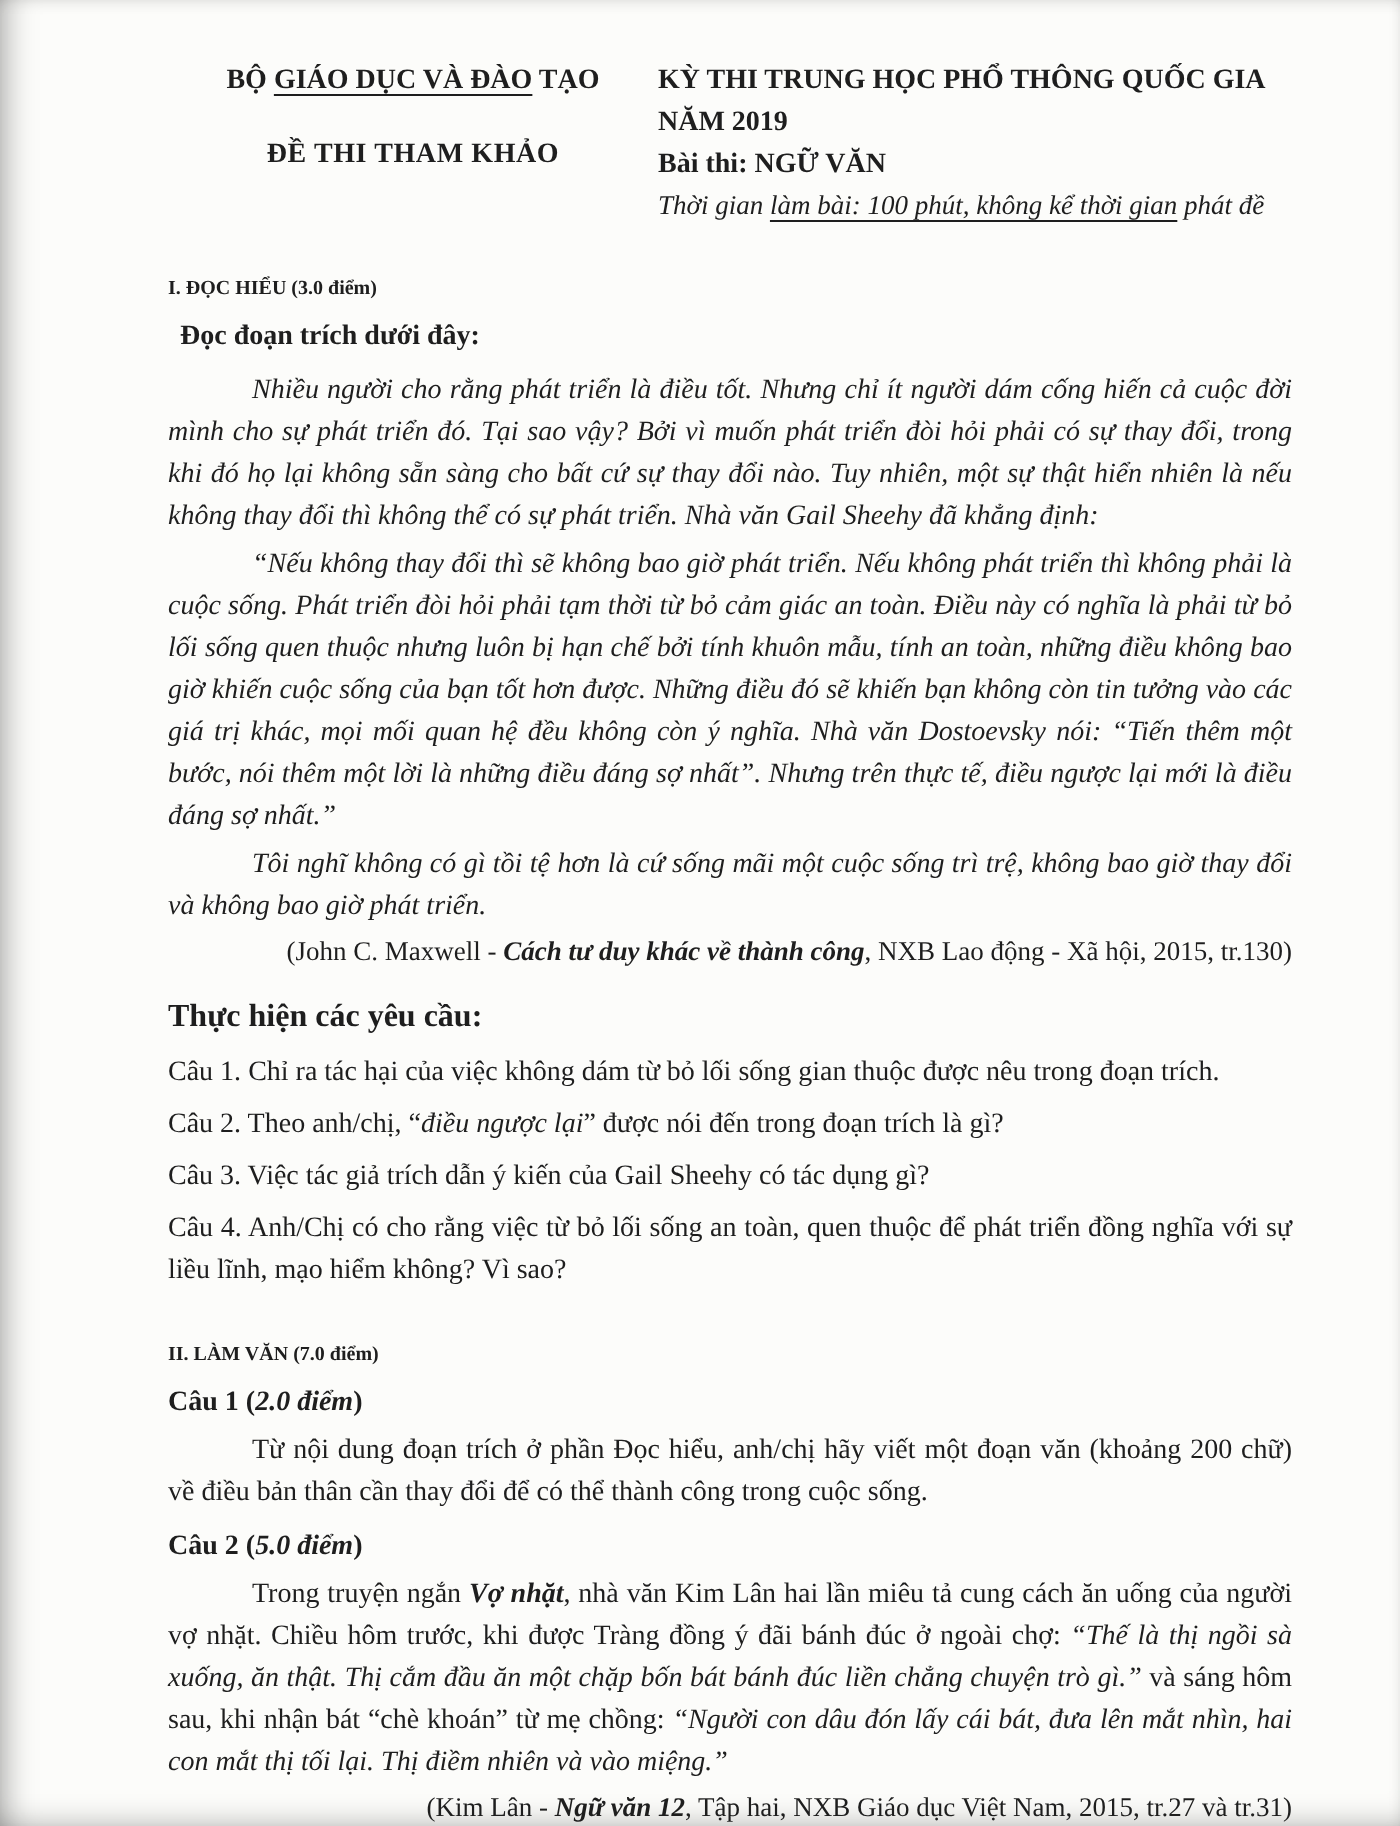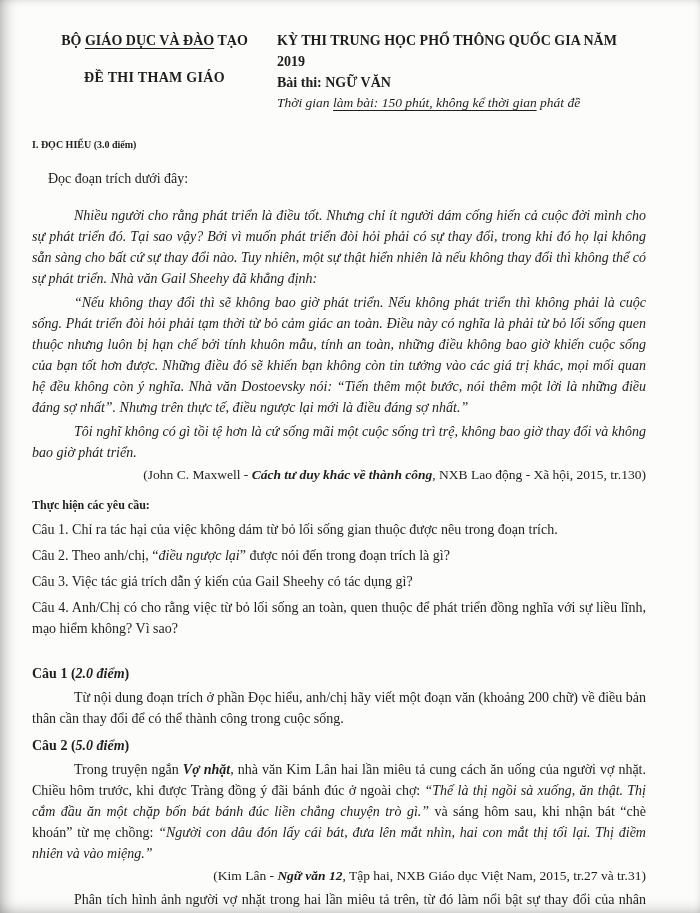--- a/index.html
+++ b/index.html
@@ -8,92 +8,93 @@
     background: #e9e9e7;
     font-family: "Liberation Serif", "DejaVu Serif", serif;
     color: #1e1e1e;
     overflow: hidden;
   }
   .page {
     position: relative;
     width: 700px; height: 913px;
     box-sizing: border-box;
     background: #fcfcfa;
-    padding: 30px 54px 8px 32px;
+    padding: 30px 54px 8px 84px;
     box-shadow: inset 14px 0 16px -12px rgba(0,0,0,.35),
                 inset -4px 0 8px -6px rgba(0,0,0,.15),
                 inset 0 -12px 14px -10px rgba(0,0,0,.22),
                 inset 0 6px 8px -6px rgba(0,0,0,.12);
     font-size: 14px;
     line-height: 1.5;
   }
   .header { display: flex; }
   .header-left { width: 245px; text-align: center; }
   .header-right { flex: 1; }
   .bold { font-weight: bold; }
   .italic { font-style: italic; }
   .bolditalic { font-weight: bold; font-style: italic; }
   .ul { text-decoration: underline; text-underline-offset: 3px; }
   .h-line { margin: 0; }
   .header-left .line2 { margin-top: 16px; letter-spacing: .3px; }
   .header-right .line3 { font-size: 13.5px; }
 
   .section { margin-top: 24px; }
   .sec-heading { font-weight: bold; margin: 0 0 1px 0; font-size: 10px; }
-  .sub-heading { font-weight: normal; margin: 16px; }
+  .sub-heading { font-weight: bold; margin: 6px; }
   .para {
     margin: 3px 0 0 0;
     text-align: justify;
     text-indent: 42px;
   }
   .excerpt { font-style: italic; }
   .cite {
     margin: 2px 0 0 0;
     text-align: right;
     text-indent: 0;
     font-size: 13.5px;
   }
   .q { text-indent: 0; margin-top: 5px; }
   .q b { font-weight: normal; }
-  .req-heading { font-weight: bold; margin: 10px 0 0 0; font-size: 12px; }
+  .req-heading { font-weight: bold; margin: 10px 0 0 0; font-size: 16px; }
   .cau-label { font-weight: bold; margin: 6px 0 0 0; }
 </style>
 </head>
 <body>
 
 <div class="page">
 
   <header class="header">
     <div class="header-left">
       <p class="h-line bold"><span>BỘ </span><span class="ul">GIÁO DỤC VÀ ĐÀO</span><span> TẠO</span></p>
-      <p class="h-line bold line2">ĐỀ THI THAM GIÁO</p>
+      <p class="h-line bold line2">ĐỀ THI THAM KHẢO</p>
     </div>
     <div class="header-right">
       <p class="h-line bold">KỲ THI TRUNG HỌC PHỔ THÔNG QUỐC GIA NĂM 2019</p>
       <p class="h-line bold">Bài thi: NGỮ VĂN</p>
-      <p class="h-line italic line3"><span>Thời gian </span><span class="ul">làm bài: 150 phút, không kể thời gian</span><span> phát đề</span></p>
+      <p class="h-line italic line3"><span>Thời gian </span><span class="ul">làm bài: 100 phút, không kể thời gian</span><span> phát đề</span></p>
     </div>
   </header>
 
   <section class="section">
     <p class="sec-heading">I. ĐỌC HIỂU (3.0 điểm)</p>
     <p class="sub-heading">Đọc đoạn trích dưới đây:</p>
     <p class="para excerpt">Nhiều người cho rằng phát triển là điều tốt. Nhưng chỉ ít người dám cống hiến cả cuộc đời mình cho sự phát triển đó. Tại sao vậy? Bởi vì muốn phát triển đòi hỏi phải có sự thay đổi, trong khi đó họ lại không sẵn sàng cho bất cứ sự thay đổi nào. Tuy nhiên, một sự thật hiển nhiên là nếu không thay đổi thì không thể có sự phát triển. Nhà văn Gail Sheehy đã khẳng định:</p>
     <p class="para excerpt">“Nếu không thay đổi thì sẽ không bao giờ phát triển. Nếu không phát triển thì không phải là cuộc sống. Phát triển đòi hỏi phải tạm thời từ bỏ cảm giác an toàn. Điều này có nghĩa là phải từ bỏ lối sống quen thuộc nhưng luôn bị hạn chế bởi tính khuôn mẫu, tính an toàn, những điều không bao giờ khiến cuộc sống của bạn tốt hơn được. Những điều đó sẽ khiến bạn không còn tin tưởng vào các giá trị khác, mọi mối quan hệ đều không còn ý nghĩa. Nhà văn Dostoevsky nói: “Tiến thêm một bước, nói thêm một lời là những điều đáng sợ nhất”. Nhưng trên thực tế, điều ngược lại mới là điều đáng sợ nhất.”</p>
     <p class="para excerpt">Tôi nghĩ không có gì tồi tệ hơn là cứ sống mãi một cuộc sống trì trệ, không bao giờ thay đổi và không bao giờ phát triển.</p>
     <p class="cite"><span>(John C. Maxwell - </span><span class="bolditalic">Cách tư duy khác về thành công</span><span>, NXB Lao động - Xã hội, 2015, tr.130)</span></p>
 
     <p class="req-heading">Thực hiện các yêu cầu:</p>
     <p class="para q"><b>Câu 1.</b><span> Chỉ ra tác hại của việc không dám từ bỏ lối sống gian thuộc được nêu trong đoạn trích.</span></p>
     <p class="para q"><b>Câu 2.</b><span> Theo anh/chị, “</span><span class="italic">điều ngược lại</span><span>” được nói đến trong đoạn trích là gì?</span></p>
     <p class="para q"><b>Câu 3.</b><span> Việc tác giả trích dẫn ý kiến của Gail Sheehy có tác dụng gì?</span></p>
     <p class="para q"><b>Câu 4.</b><span> Anh/Chị có cho rằng việc từ bỏ lối sống an toàn, quen thuộc để phát triển đồng nghĩa với sự liều lĩnh, mạo hiểm không? Vì sao?</span></p>
   </section>
 
   <section class="section">
+    <p class="sec-heading">II. LÀM VĂN (7.0 điểm)</p>
 
     <p class="cau-label"><span>Câu 1 (</span><span class="bolditalic">2.0 điểm</span><span>)</span></p>
     <p class="para">Từ nội dung đoạn trích ở phần Đọc hiểu, anh/chị hãy viết một đoạn văn (khoảng 200 chữ) về điều bản thân cần thay đổi để có thể thành công trong cuộc sống.</p>
 
     <p class="cau-label"><span>Câu 2 (</span><span class="bolditalic">5.0 điểm</span><span>)</span></p>
     <p class="para"><span>Trong truyện ngắn </span><span class="bolditalic">Vợ nhặt</span><span>, nhà văn Kim Lân hai lần miêu tả cung cách ăn uống của người vợ nhặt. Chiều hôm trước, khi được Tràng đồng ý đãi bánh đúc ở ngoài chợ: </span><span class="italic">“Thế là thị ngồi sà xuống, ăn thật. Thị cắm đầu ăn một chặp bốn bát bánh đúc liền chẳng chuyện trò gì.”</span><span> và sáng hôm sau, khi nhận bát “chè khoán” từ mẹ chồng: </span><span class="italic">“Người con dâu đón lấy cái bát, đưa lên mắt nhìn, hai con mắt thị tối lại. Thị điềm nhiên và vào miệng.”</span></p>
     <p class="cite"><span>(Kim Lân - </span><span class="bolditalic">Ngữ văn 12</span><span>, Tập hai, NXB Giáo dục Việt Nam, 2015, tr.27 và tr.31)</span></p>
     <p class="para">Phân tích hình ảnh người vợ nhặt trong hai lần miêu tả trên, từ đó làm nổi bật sự thay đổi của nhân vật này.</p>
   </section>
 

